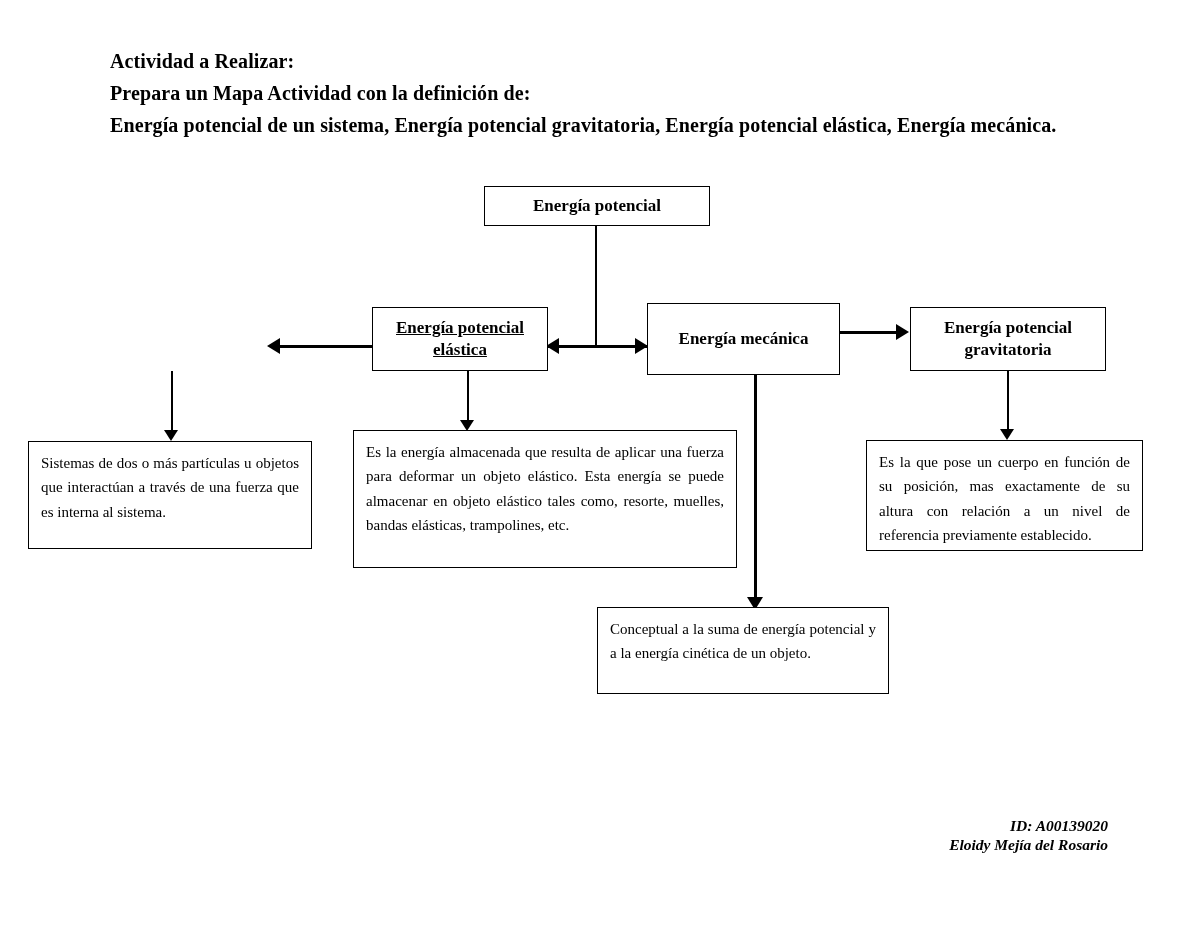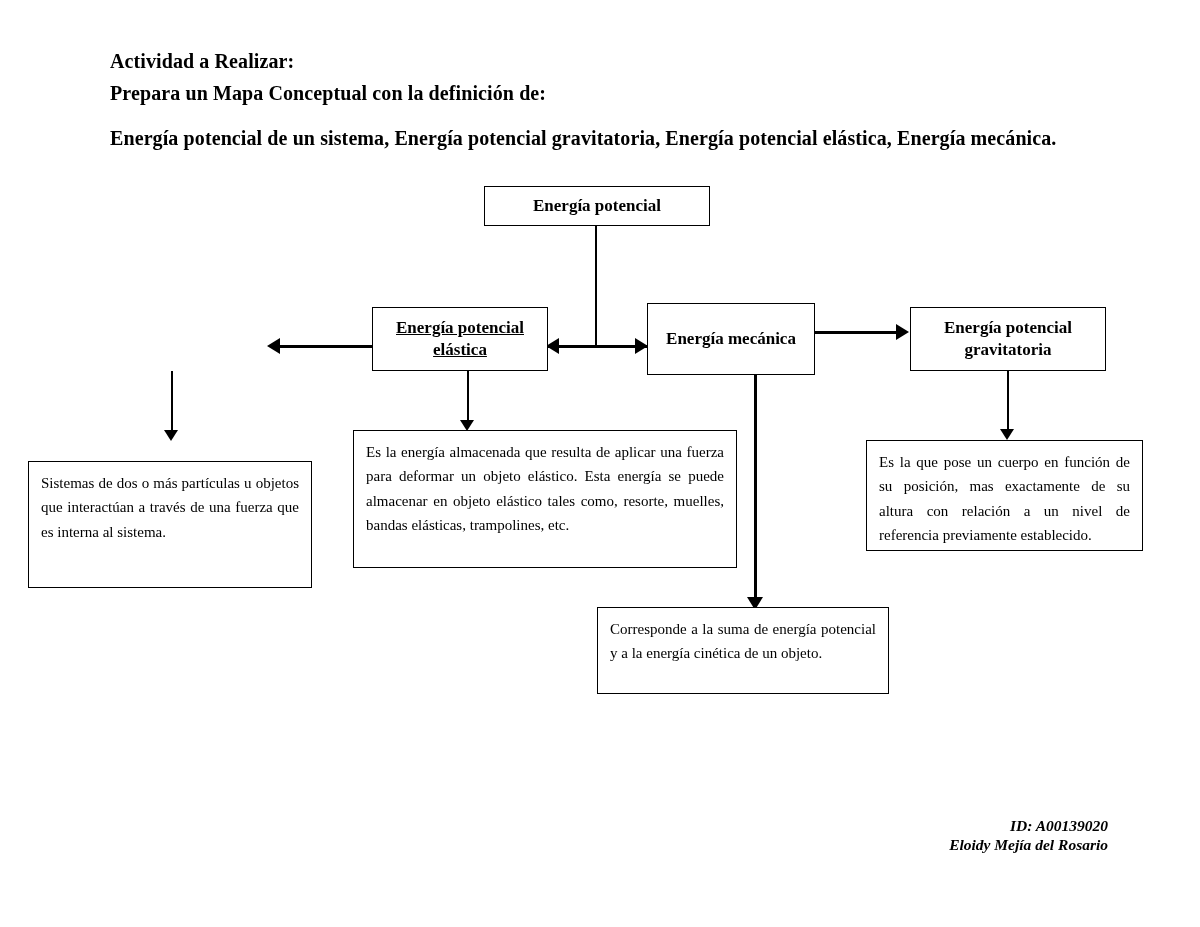--- a/index.html
+++ b/index.html
@@ -23,21 +23,21 @@
   .heading {
     position: absolute;
     left: 110px;
     font-weight: bold;
     font-size: 20px;
     letter-spacing: .1px;
     white-space: nowrap;
   }
   #heading-line-1 { top: 50px; }
   #heading-line-2 { top: 82px; }
-  #heading-line-3 { top: 127px; text-align: center; }
+  #heading-line-3 { top: 114px; text-align: center; }
 
   
   .node {
     position: absolute;
     box-sizing: border-box;
     border: 1.4px solid #000000;
     background: #ffffff;
     display: flex;
     align-items: center;
     justify-content: center;
@@ -114,21 +114,21 @@
   }
   #sign-name { top: 836px; }
   #sign-id   { top: 817px; }
 </style>
 </head>
 <body>
 
 <div id="page">
 
   <div class="heading" id="heading-line-1">Actividad a Realizar:</div>
-  <div class="heading" id="heading-line-2">Prepara un Mapa Conceptual con la definición de:</div>
+  <div class="heading" id="heading-line-2">Prepara un Mapa Actividad con la definición de:</div>
   <div class="heading" id="heading-line-3">Energía potencial de un sistema, Energía potencial gravitatoria, Energía potencial elástica, Energía mecánica.</div>
 
   <div class="vline" style="left:595px; top:226px; height:121px;"></div>
 
   <div class="hline thick" style="left:548px; top:345px; width:100px;"></div>
   <div class="arrow left" style="left:546px; top:338px;"></div>
   <div class="arrow right" style="left:635px; top:338px;"></div>
 
   <div class="hline thick" style="left:272px; top:345px; width:100px;"></div>
   <div class="arrow left" style="left:267px; top:338px;"></div>
@@ -150,40 +150,40 @@
 
   <div class="node" style="left:484px; top:186px; width:226px; height:40px;">
     <span>Energía potencial</span>
   </div>
 
 
   <div class="node" style="left:372px; top:307px; width:176px; height:64px;text-decoration:underline;">
     <span>Energía potencial elástica</span>
   </div>
 
-  <div class="node" style="left:647px; top:303px; width:168px; height:72px;">
+  <div class="node" style="left:647px; top:303px; width:193px; height:72px;">
     <span>Energía mecánica</span>
   </div>
 
   <div class="node" style="left:910px; top:307px; width:196px; height:64px;">
     <span>Energía potencial gravitatoria</span>
   </div>
 
-  <div class="descbox" style="left:28px; top:441px; width:284px; height:127px;margin-top:20px;">
+  <div class="descbox" style="left:28px; top:441px; width:284px; height:108px;">
     <span>Sistemas de dos o más partículas u objetos que interactúan a través de una fuerza que es interna al sistema.</span>
   </div>
 
   <div class="descbox" style="left:353px; top:430px; width:384px; height:138px;">
     <span>Es la energía almacenada que resulta de aplicar una fuerza para deformar un objeto elástico. Esta energía se puede almacenar en objeto elástico tales como, resorte, muelles, bandas elásticas, trampolines, etc.</span>
   </div>
 
   <div class="descbox" style="left:866px; top:440px; width:277px; height:111px;">
     <span>Es la que pose un cuerpo en función de su posición, mas exactamente de su altura con relación a un nivel de referencia previamente establecido.</span>
   </div>
 
   <div class="descbox" style="left:597px; top:607px; width:292px; height:87px;">
-    <span>Corresponde a la suma de energía potencial y a la energía cinética de un objeto.</span>
+    <span>Conceptual a la suma de energía potencial y a la energía cinética de un objeto.</span>
   </div>
 
   <div class="signature" id="sign-name">Eloidy Mejía del Rosario</div>
   <div class="signature" id="sign-id">ID: A00139020</div>
 
 </div>
 
 </body></html>

